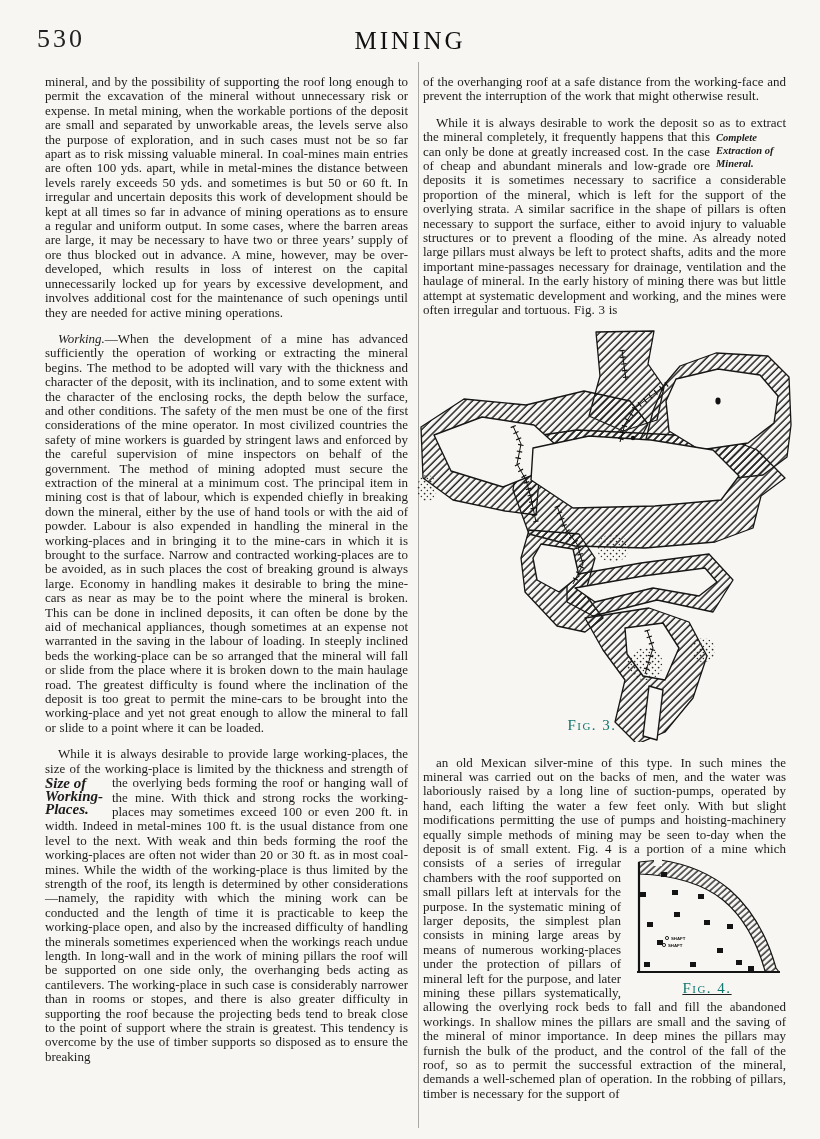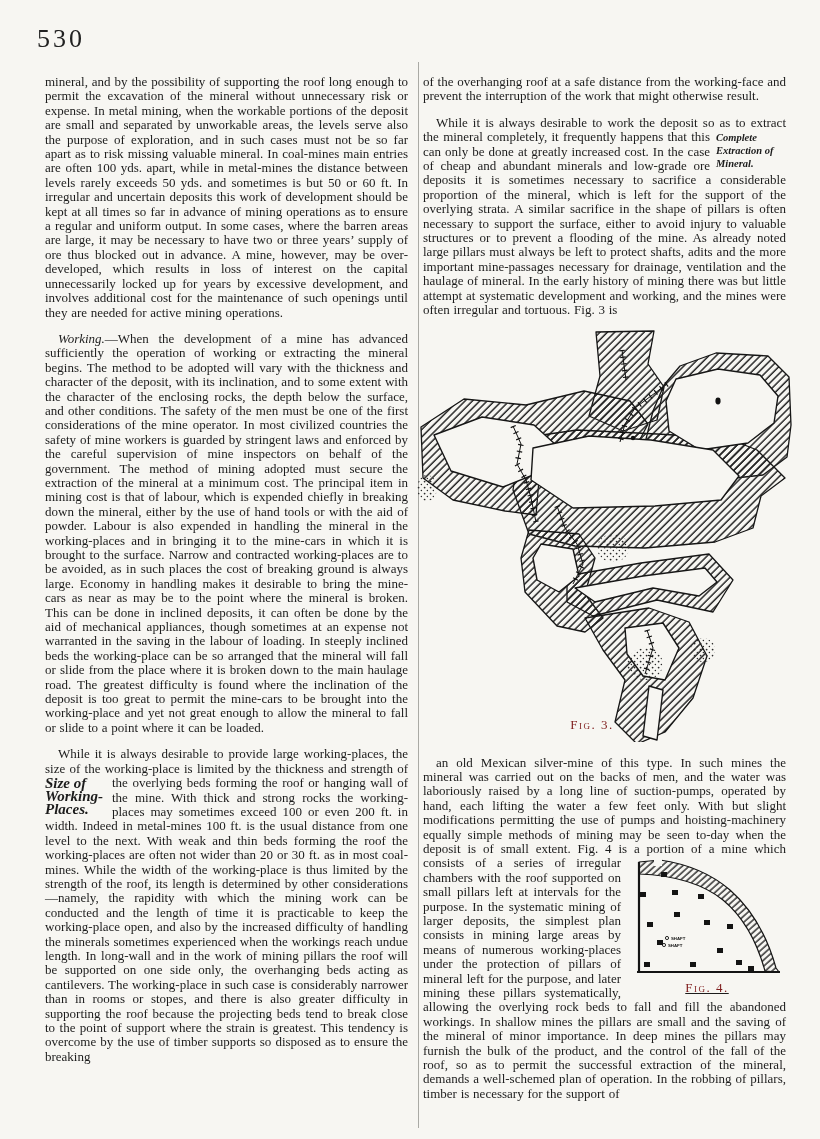--- a/index.html
+++ b/index.html
@@ -48,40 +48,41 @@
     text-align:left;text-indent:0;
     word-spacing:0;
   }
   .fig3{
     width:375px;height:414px;position:relative;
     margin:3px auto 1px;
   }
   .fig3 svg{position:absolute;left:0;top:0;}
   .figcap{
     font-variant:small-caps;
-    font-size:13px;letter-spacing:1.5px;
-    color:#7f1d1d;word-spacing:0;
+    font-size:15px;letter-spacing:1.5px;
+    color:#0f766e;word-spacing:0;
   }
   .fig3 .figcap{
     position:absolute;left:100px;top:388px;width:150px;
     text-align:center;
   }
   .fig4float{
     float:right;width:158px;margin:2px 0 2px 7px;
     text-align:center;text-indent:0;text-decoration:underline;
   }
   .fig4float .figcap{display:block;margin-top:1px;}
   svg{display:block;}
 </style>
 </head>
 <body>
 
 <div class="page">
 
   <div class="pagenum">530</div>
+  <div class="title">MINING</div>
   <div class="colrule"></div>
 
   <div class="col col-left">
     <p><span>mineral, and by the possibility of supporting the roof long enough to permit the excavation of the mineral without unnecessary risk or expense.  In metal mining, when the workable portions of the deposit are small and separated by unworkable areas, the levels serve also the purpose of exploration, and in such cases must not be so far apart as to risk missing valuable mineral.  In coal-mines main entries are often 100 yds. apart, while in metal-mines the distance between levels rarely exceeds 50 yds. and sometimes is but 50 or 60 ft. In irregular and uncertain deposits this work of development should be kept at all times so far in advance of mining operations as to ensure a regular and uniform output.  In some cases, where the barren areas are large, it may be necessary to have two or three years’ supply of ore thus blocked out in advance. A mine, however, may be over-developed, which results in loss of interest on the capital unnecessarily locked up for years by excessive development, and involves additional cost for the maintenance of such openings until they are needed for active mining operations.</span></p>
     <p class="indent"><i>Working.</i><span>—When the development of a mine has advanced sufficiently the operation of working or extracting the mineral begins.  The method to be adopted will vary with the thickness and character of the deposit, with its inclination, and to some extent with the character of the enclosing rocks, the depth below the surface, and other conditions.  The safety of the men must be one of the first considerations of the mine operator. In most civilized countries the safety of mine workers is guarded by stringent laws and enforced by the careful supervision of mine inspectors on behalf of the government.  The method of mining adopted must secure the extraction of the mineral at a minimum cost.  The principal item in mining cost is that of labour, which is expended chiefly in breaking down the mineral, either by the use of hand tools or with the aid of powder. Labour is also expended in handling the mineral in the working-places and in bringing it to the mine-cars in which it is brought to the surface.  Narrow and contracted working-places are to be avoided, as in such places the cost of breaking ground is always large.  Economy in handling makes it desirable to bring the mine-cars as near as may be to the point where the mineral is broken.  This can be done in inclined deposits, it can often be done by the aid of mechanical appliances, though sometimes at an expense not warranted in the saving in the labour of loading.  In steeply inclined beds the working-place can be so arranged that the mineral will fall or slide from the place where it is broken down to the main haulage road.  The greatest difficulty is found where the inclination of the deposit is too great to permit the mine-cars to be brought into the working-place and yet not great enough to allow the mineral to fall or slide to a point where it can be loaded.</span></p>
     <p class="indent"><span>While it is always desirable to provide large working-places, the size of the working-place is limited by the thickness and </span><span class="sidenote-left">Size of Working-Places.</span><span>strength of the overlying beds forming the roof or hanging wall of the mine.  With thick and strong rocks the working-places may sometimes exceed 100 or even 200 ft. in width.  Indeed in metal-mines 100 ft. is the usual distance from one level to the next.  With weak and thin beds forming the roof the working-places are often not wider than 20 or 30 ft. as in most coal-mines.  While the width of the working-place is thus limited by the strength of the roof, its length is determined by other considerations—namely, the rapidity with which the mining work can be conducted and the length of time it is practicable to keep the working-place open, and also by the increased difficulty of handling the minerals sometimes experienced when the workings reach undue length.  In long-wall and in the work of mining pillars the roof will be supported on one side only, the overhanging beds acting as cantilevers.  The working-place in such case is considerably narrower than in rooms or stopes, and there is also greater difficulty in supporting the roof because the projecting beds tend to break close to the point of support where the strain is greatest.  This tendency is overcome by the use of timber supports so disposed as to ensure the breaking</span></p>
   </div>
 
   <div class="col col-right">
     <p><span>of the overhanging roof at a safe distance from the working-face and prevent the interruption of the work that might otherwise result.</span></p>

